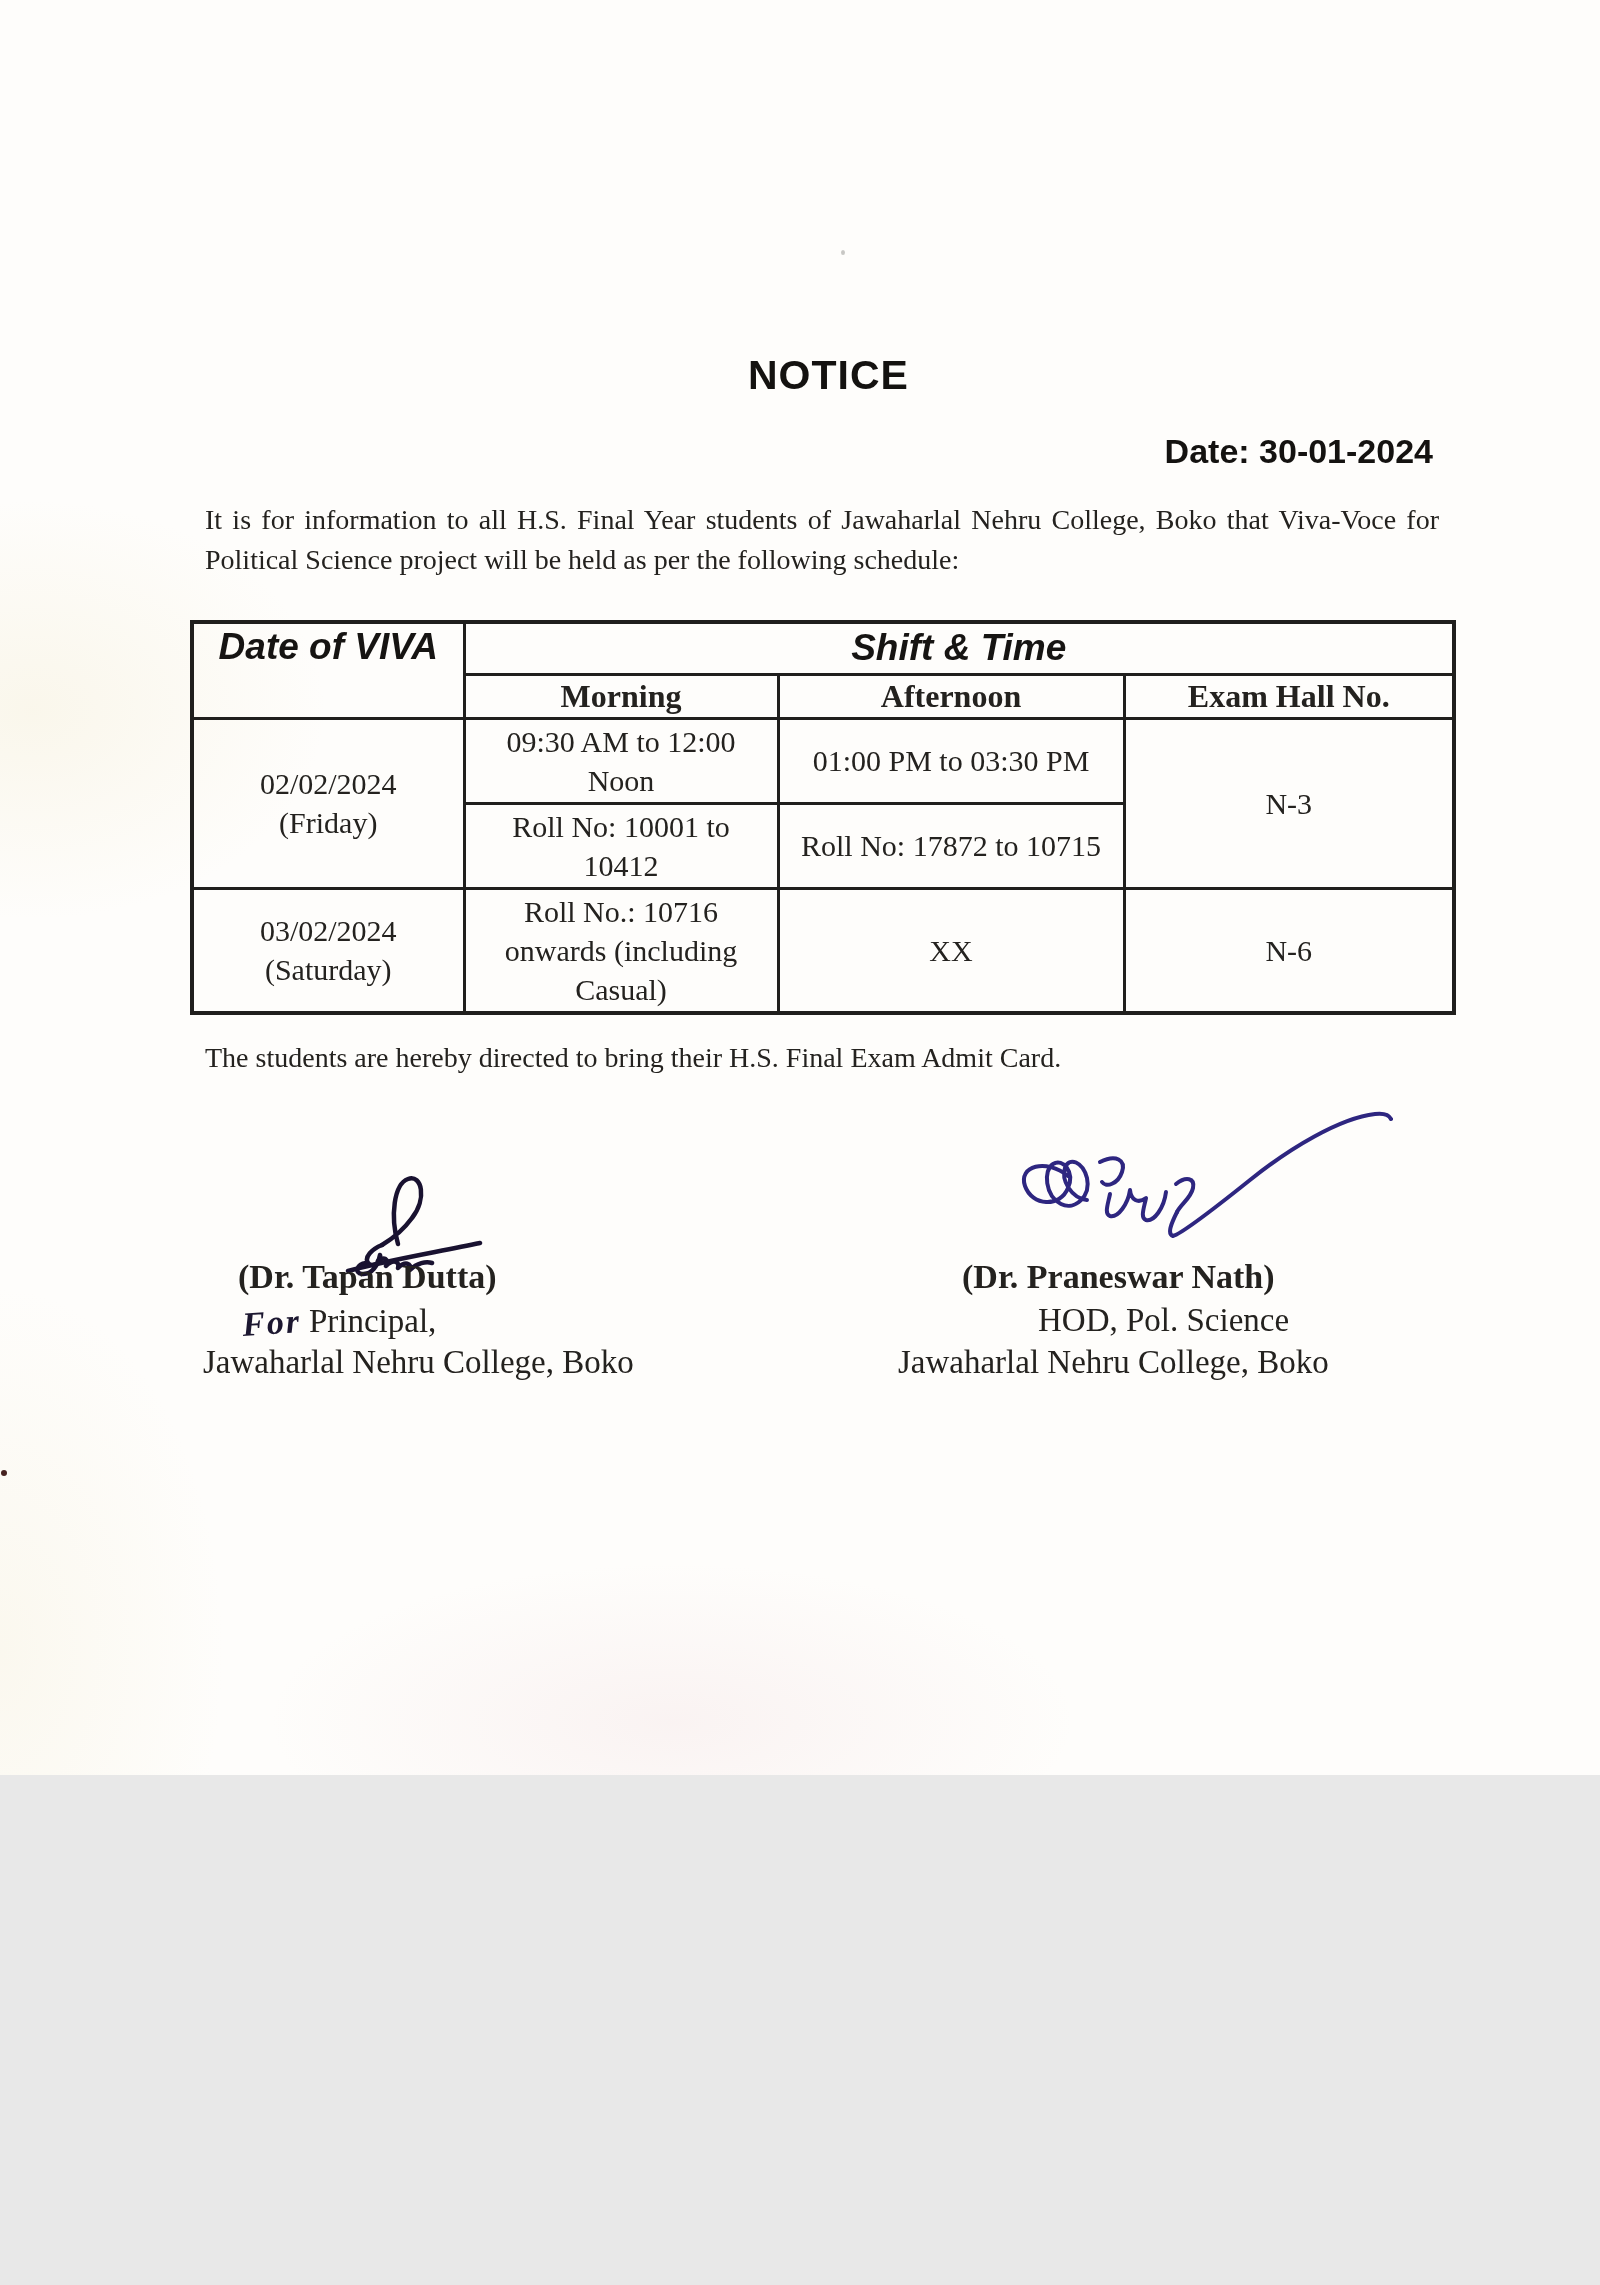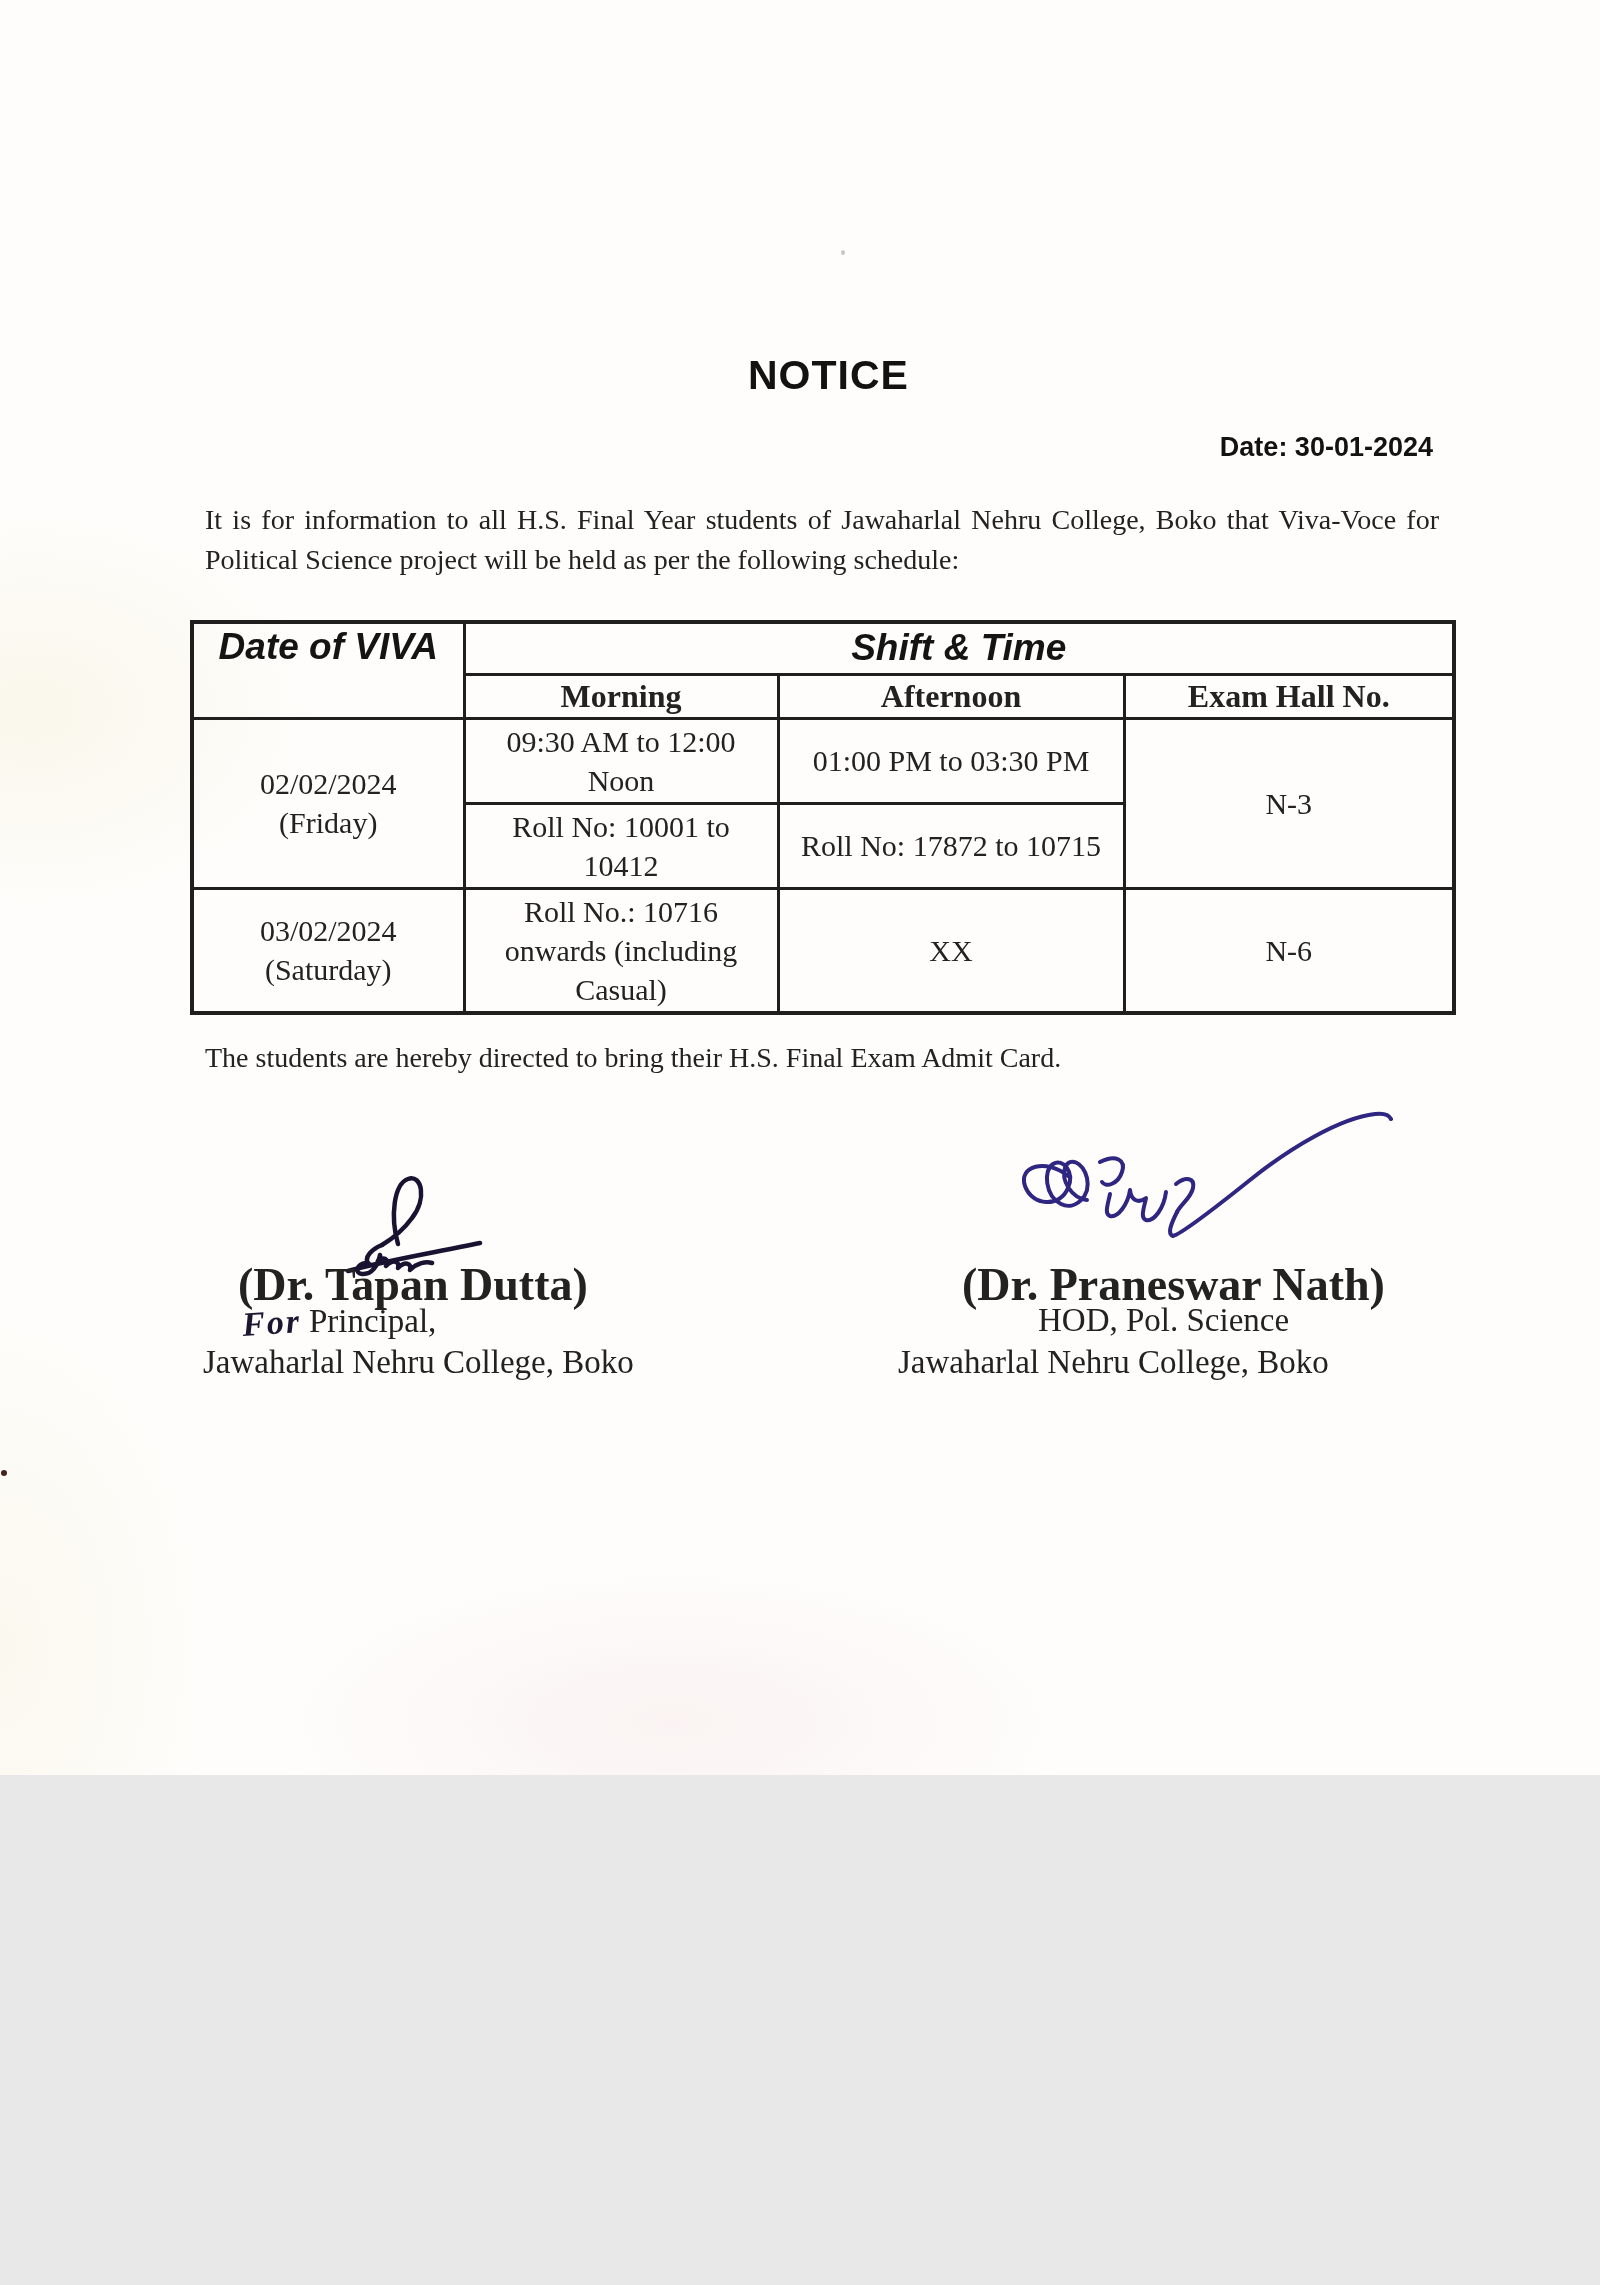--- a/index.html
+++ b/index.html
@@ -17,21 +17,21 @@
     overflow:hidden;
   }
   .notice-title{
     position:absolute;left:748px;top:352px;
     font-family:"Liberation Sans", sans-serif;
     font-weight:700;font-size:41px;letter-spacing:1px;color:#141210;
   }
   .date-line{
     position:absolute;right:167px;top:432px;
     font-family:"Liberation Sans", sans-serif;
-    font-weight:700;font-size:27px;color:#141210;
+    font-weight:700;font-size:34px;color:#141210;
   }
   .intro{
     position:absolute;left:205px;top:500px;width:1234px;
     font-size:28px;line-height:1.42;text-align:justify;margin:0;
   }
   .schedule{
     position:absolute;left:190px;top:620px;width:1262px;
     border-collapse:collapse;table-layout:fixed;
   }
   .schedule th,.schedule td{
@@ -58,21 +58,21 @@
   .r-head2{height:38px;}
   .r-time{height:74px;}
   .r-roll{height:76px;}
   .r-sat{height:110px;}
   .directive{
     position:absolute;left:205px;top:1042px;margin:0;
     font-size:28px;
   }
   .sig-ink{position:absolute;}
   .sig-line{position:absolute;font-size:33px;white-space:nowrap;}
-  .sig-name{font-weight:700;font-size:46px;}
+  .sig-name{font-weight:700;font-size:34px;}
   .hand{
     display:inline-block;
     font-style:italic;font-weight:700;font-size:34px;
     transform:rotate(-4deg) translateY(2px);
     letter-spacing:2px;color:#1c1730;margin-right:8px;
   }
   .speck{position:absolute;border-radius:50%;}
 </style>
 </head>
 <body>

